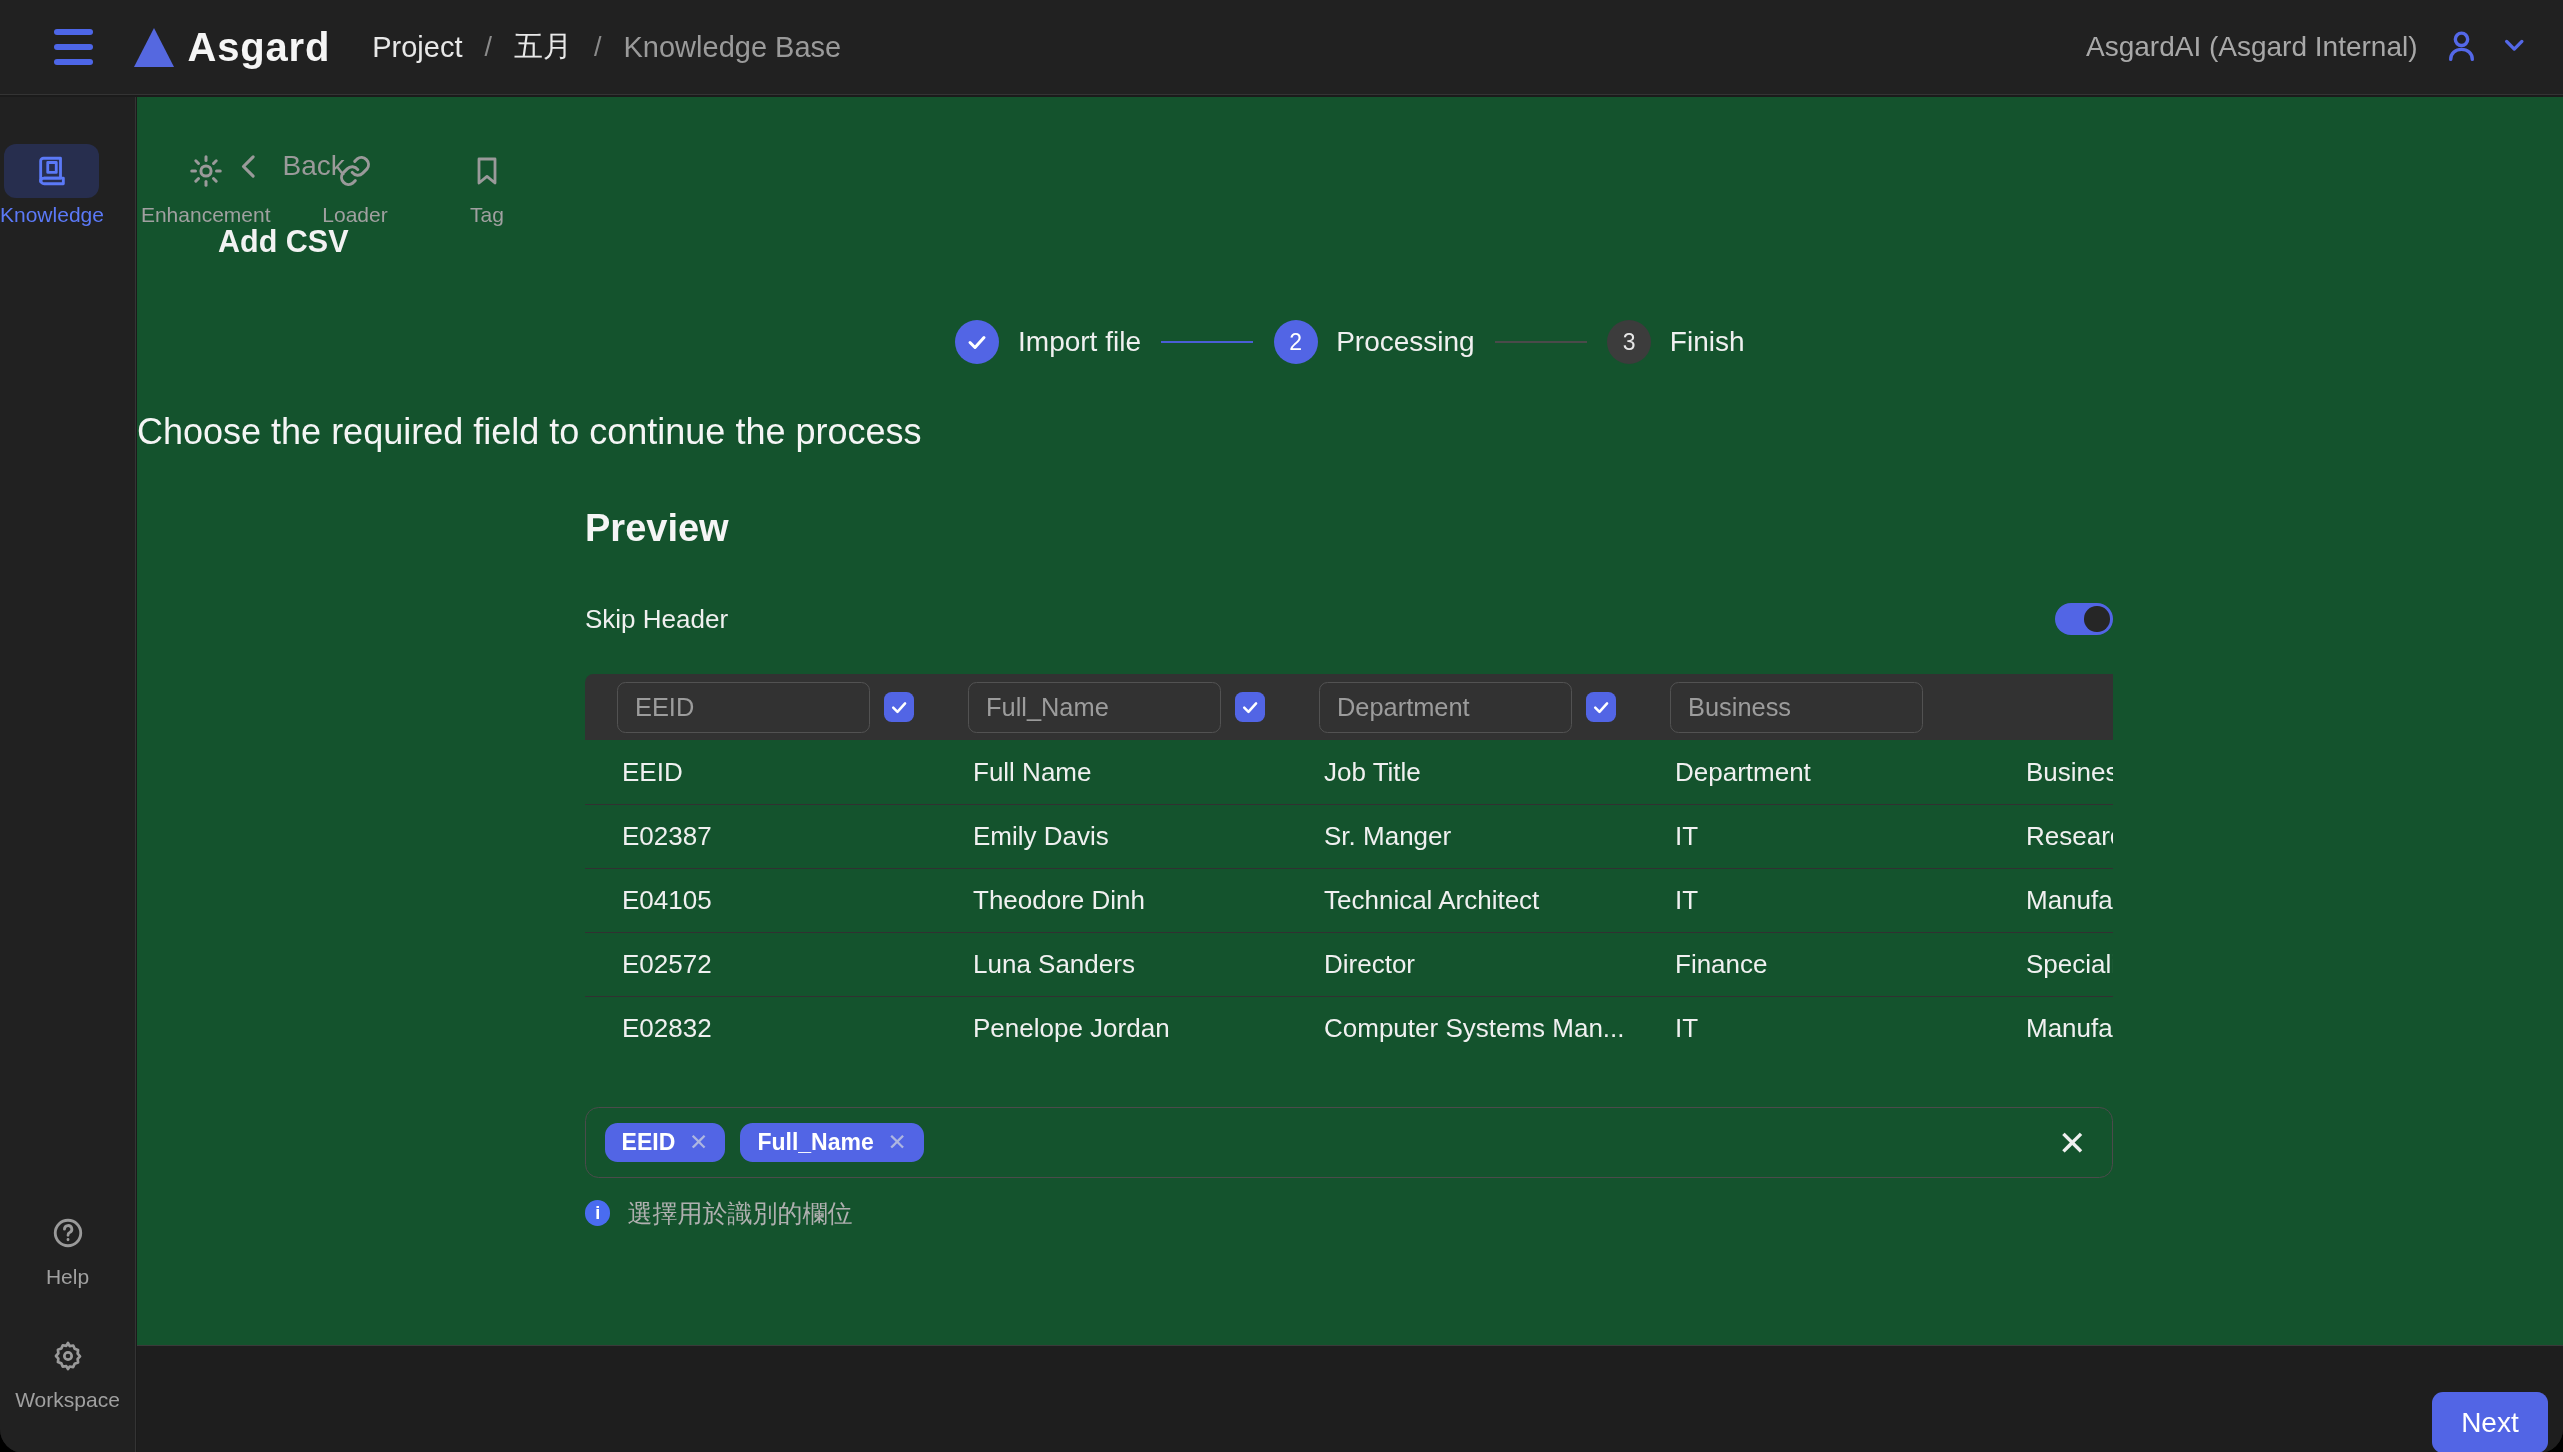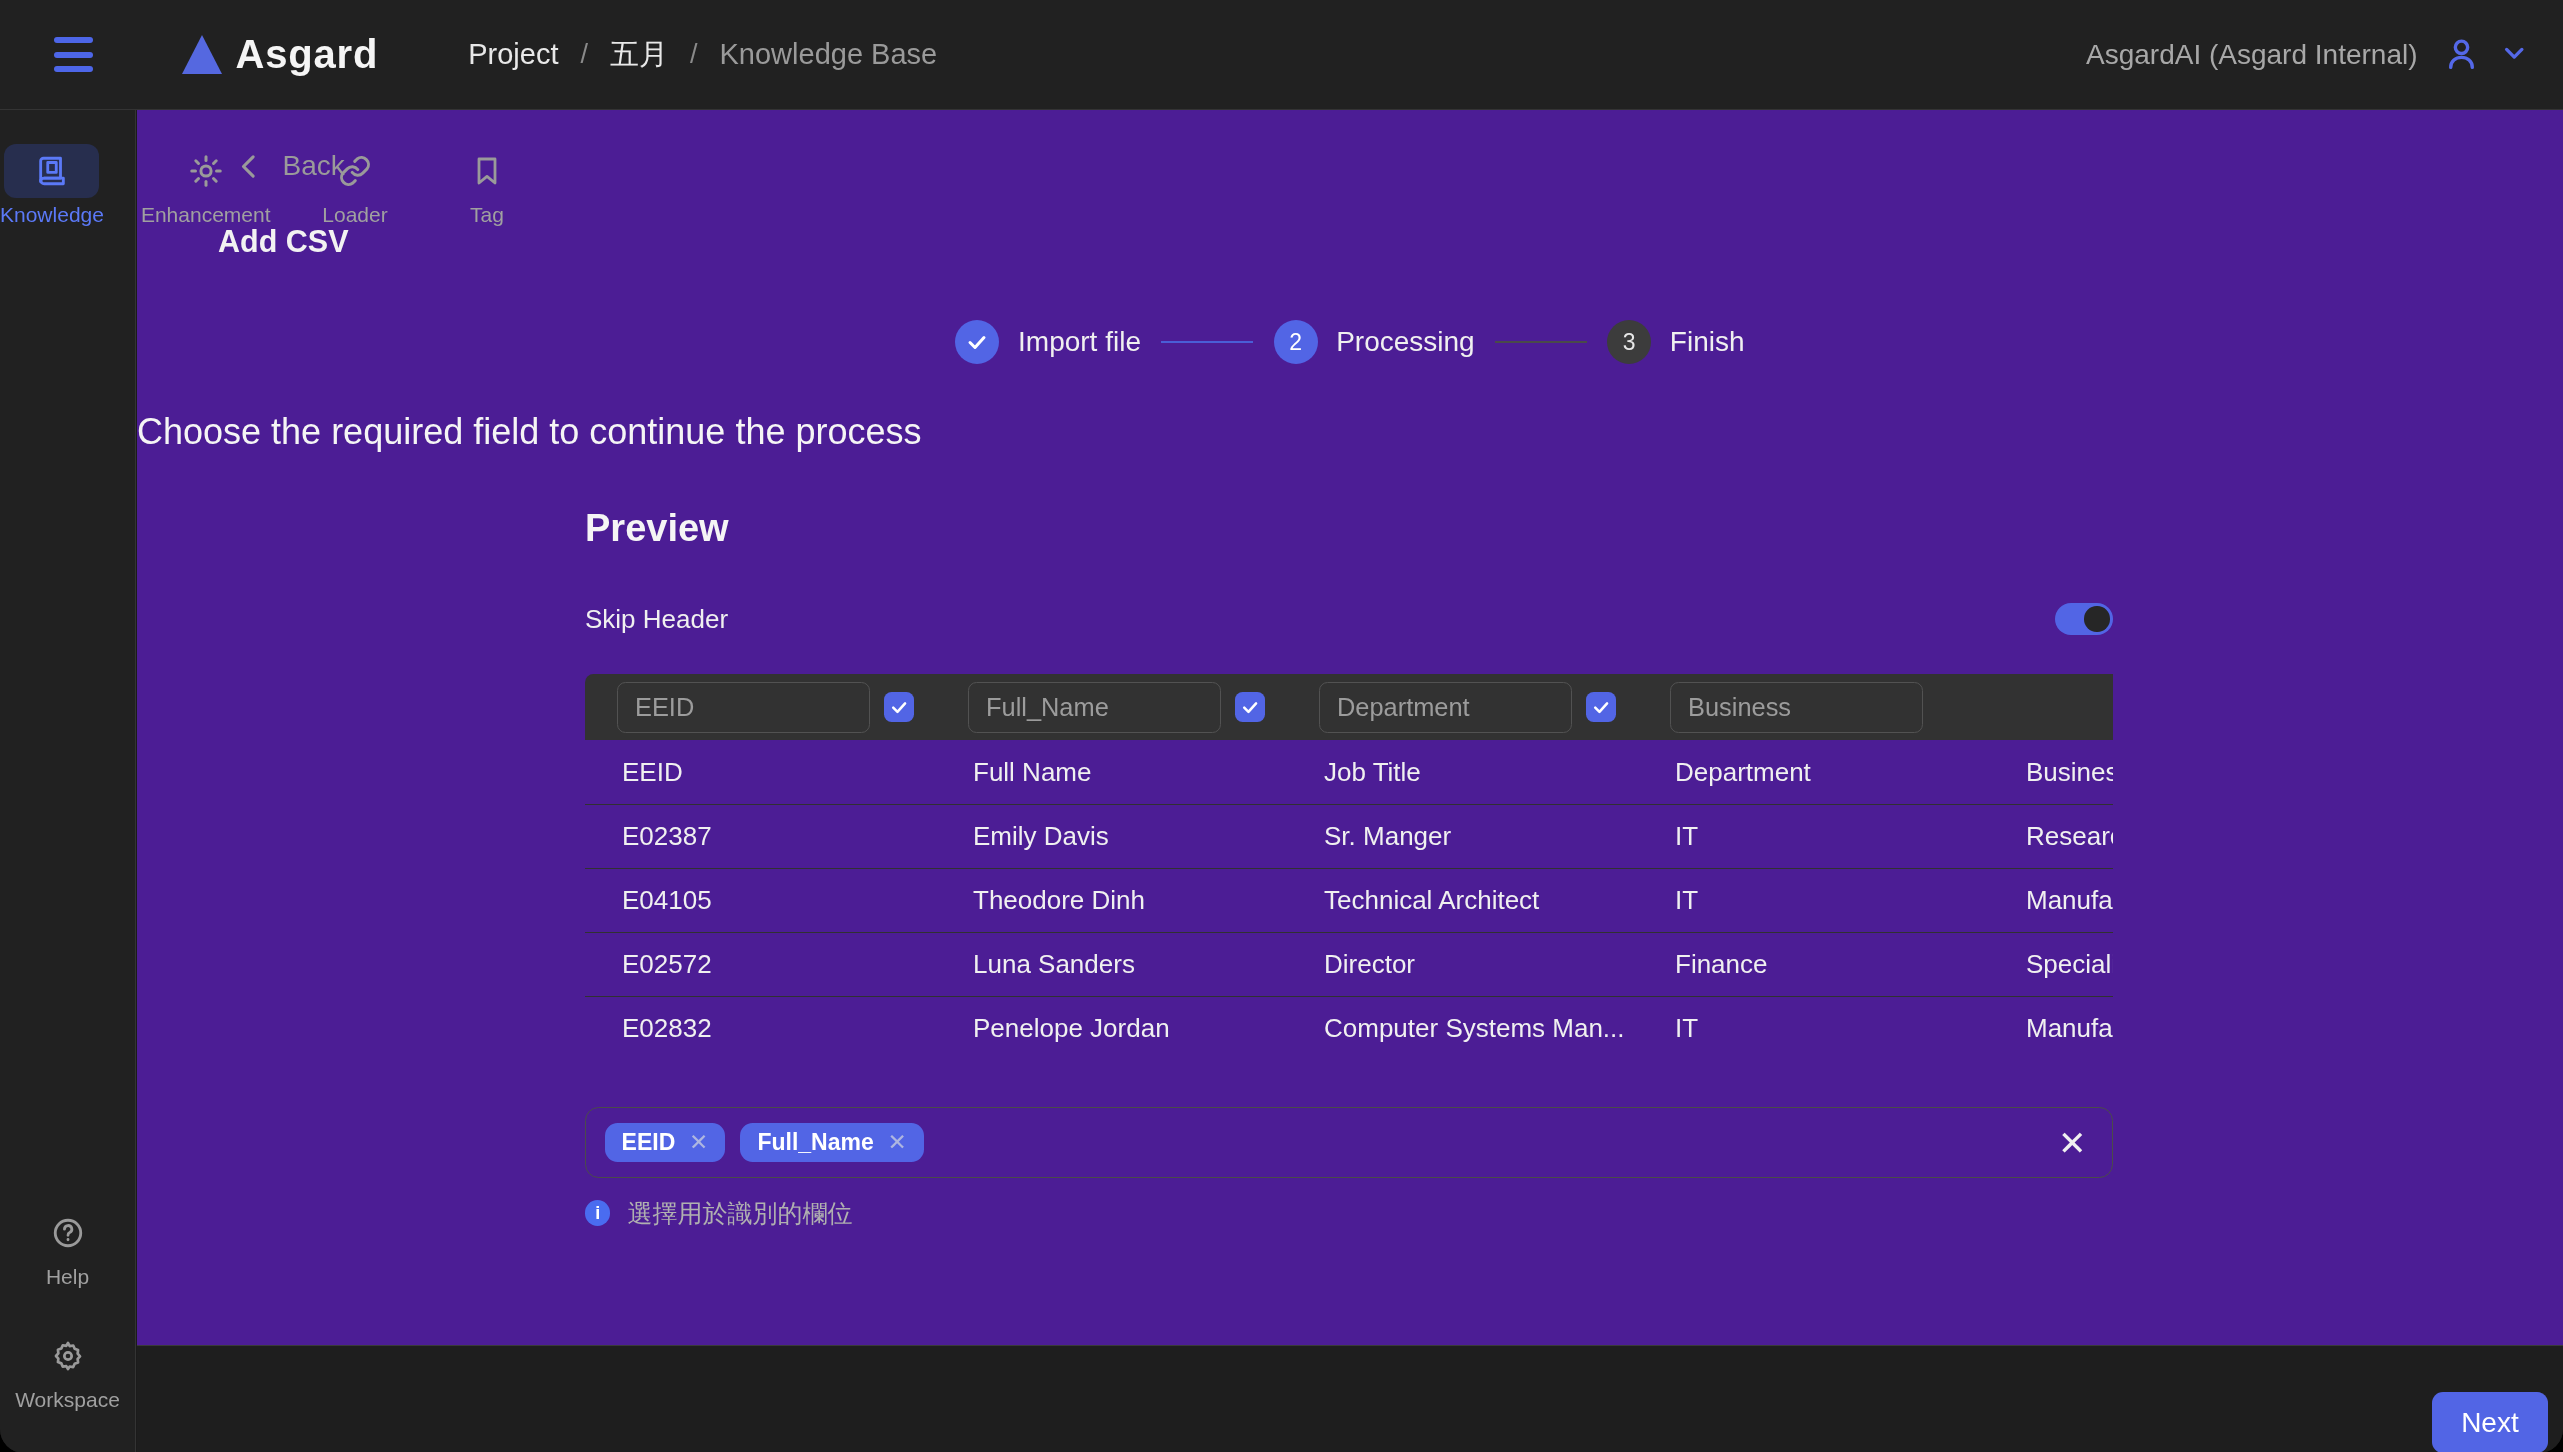--- a/index.html
+++ b/index.html
@@ -3,22 +3,22 @@
 <meta charset="utf-8">
 <style>
   * { margin:0; padding:0; box-sizing:border-box; }
   html,body { background:#000; }
   body { font-family:"Liberation Sans","DejaVu Sans",sans-serif; width:2563px; height:1453px; overflow:hidden; }
 
   .app { position:relative; width:2563px; height:1453px; background:#1b1b1b;
          border-radius:0 0 24px 24px; overflow:hidden; }
 
   
-  .topbar { position:absolute; top:0; left:0; right:0; height:110px; background:#212121;
-            border-bottom:1.7px solid #343434; display:flex; align-items:center; padding:0 34px 0 49px; z-index:5;gap:48px; }
+  .topbar { position:absolute; top:0; left:0; right:0; height:95px; background:#212121;
+            border-bottom:1.7px solid #343434; display:flex; align-items:center; padding:0 34px 0 49px; z-index:5; }
   .hamburger { width:49px; height:39px; display:flex; flex-direction:column; justify-content:space-between; cursor:pointer; padding:1.7px 5.1px; }
   .hamburger span { display:block; height:6px; border-radius:3.4px; background:#4d66e8; }
   .logo-wrap { display:flex; align-items:center; margin-left:36px; }
   .logo-triangle { width:0; height:0; border-left:20.3px solid transparent; border-right:20.3px solid transparent;
                    border-bottom:39px solid #5568e0; }
   .brand { color:#f5f5f5; font-size:40px; font-weight:bold; letter-spacing:0.8px; margin-left:13.6px; }
   .breadcrumb { display:flex; align-items:center; margin-left:42px; font-size:29px; }
   .breadcrumb .crumb { color:#e8e8e8; }
   .breadcrumb .sep { color:#8a8a8a; margin:0 22px; font-size:27px; }
   .breadcrumb .crumb.dim { color:#9a9a9a; }
@@ -33,21 +33,21 @@
   .nav-item { width:100%; display:flex; flex-direction:column; align-items:center; cursor:pointer; }
   .nav-icon-box { width:95px; height:54px; display:flex; align-items:center; justify-content:center;
                   border-radius:12px; color:#9a9a9a; }
   .nav-item.active .nav-icon-box { background:#272e4e; color:#5b79f7; }
   .nav-label { font-size:21px; color:#a0a0a0; margin-top:5.1px; white-space:nowrap; }
   .nav-item.active .nav-label { color:#5b79f7; }
   .nav-top { margin-top:47px; display:flex; flex-direction:row; gap:37px; width:100%; }
   .nav-bottom { margin-top:auto; margin-bottom:41px; display:flex; flex-direction:column; gap:40px; width:100%; }
 
   
-  .content { position:absolute; top:97px; left:137px; right:0; bottom:108px; background:#4c1d95; overflow:hidden; }
+  .content { position:absolute; top:97px; left:137px; right:0; bottom:108px; background:#14532d; overflow:hidden; }
   .back-row { display:flex; align-items:center; margin:53px 0 0 98px; color:#9a9a9a; cursor:pointer; width:max-content; }
   .back-row svg { margin-right:18.6px; }
   .back-label { font-size:28px; }
   .page-title { color:#f2f2f2; font-size:30.5px; font-weight:bold; margin:42px 0 0 81px; }
 
   .stepper { display:flex; align-items:center; justify-content:center; margin-top:61px; }
   .step { display:flex; align-items:center; }
   .step-circle { width:44px; height:44px; border-radius:50%; display:flex; align-items:center; justify-content:center;
                  font-size:23px; color:#fff; flex:0 0 auto; }
   .step-circle.done, .step-circle.active { background:#5265e5; }

